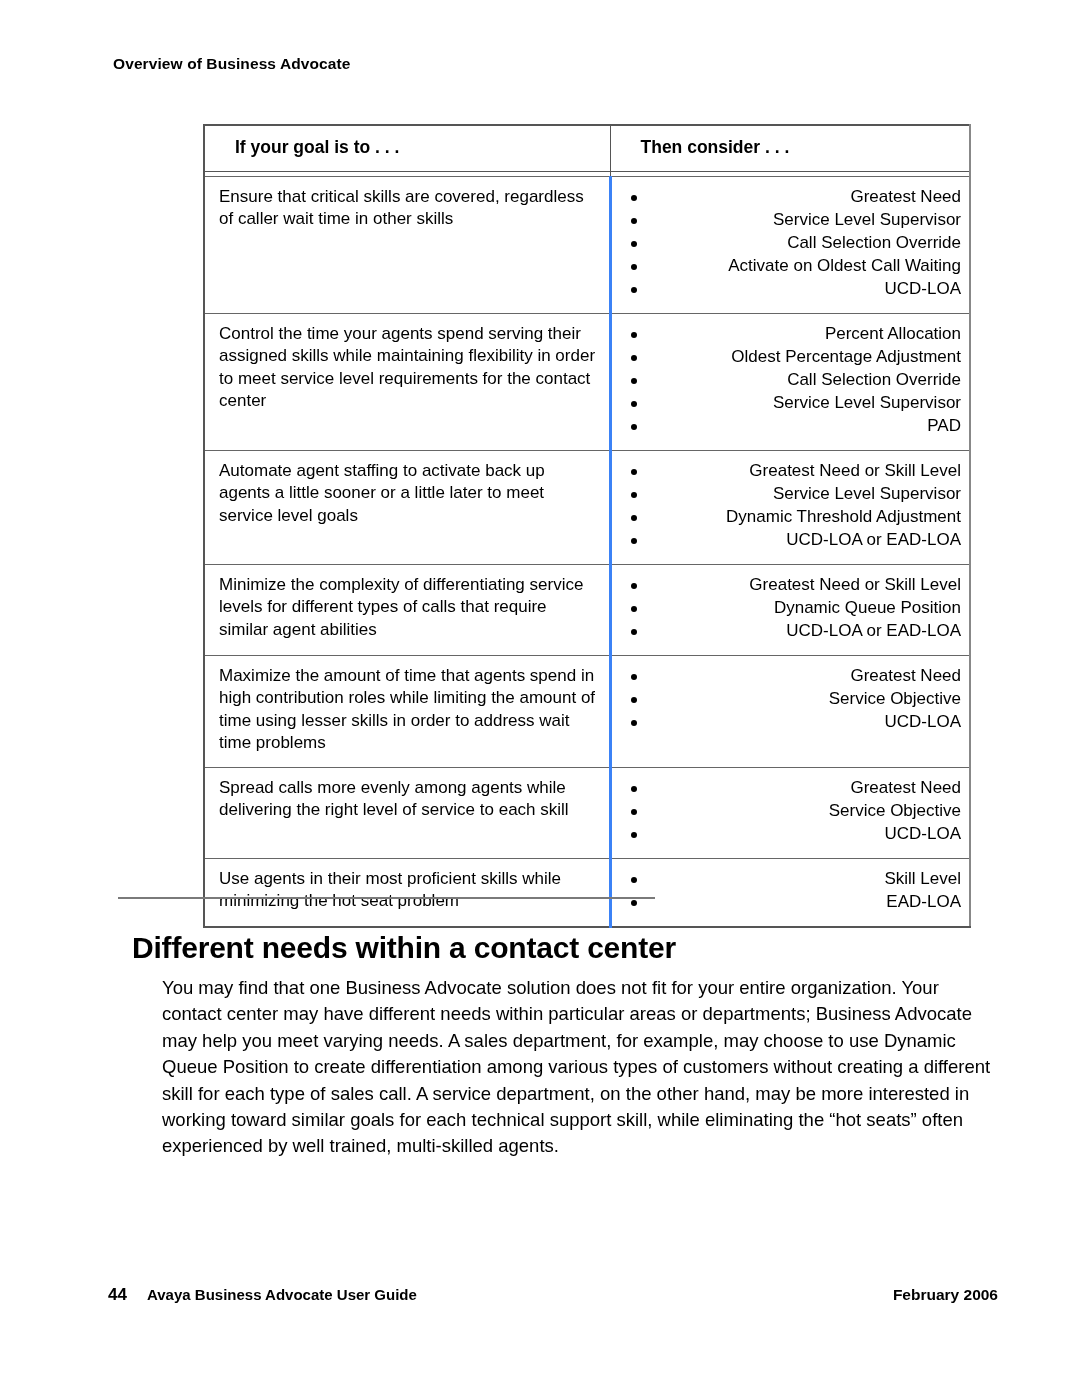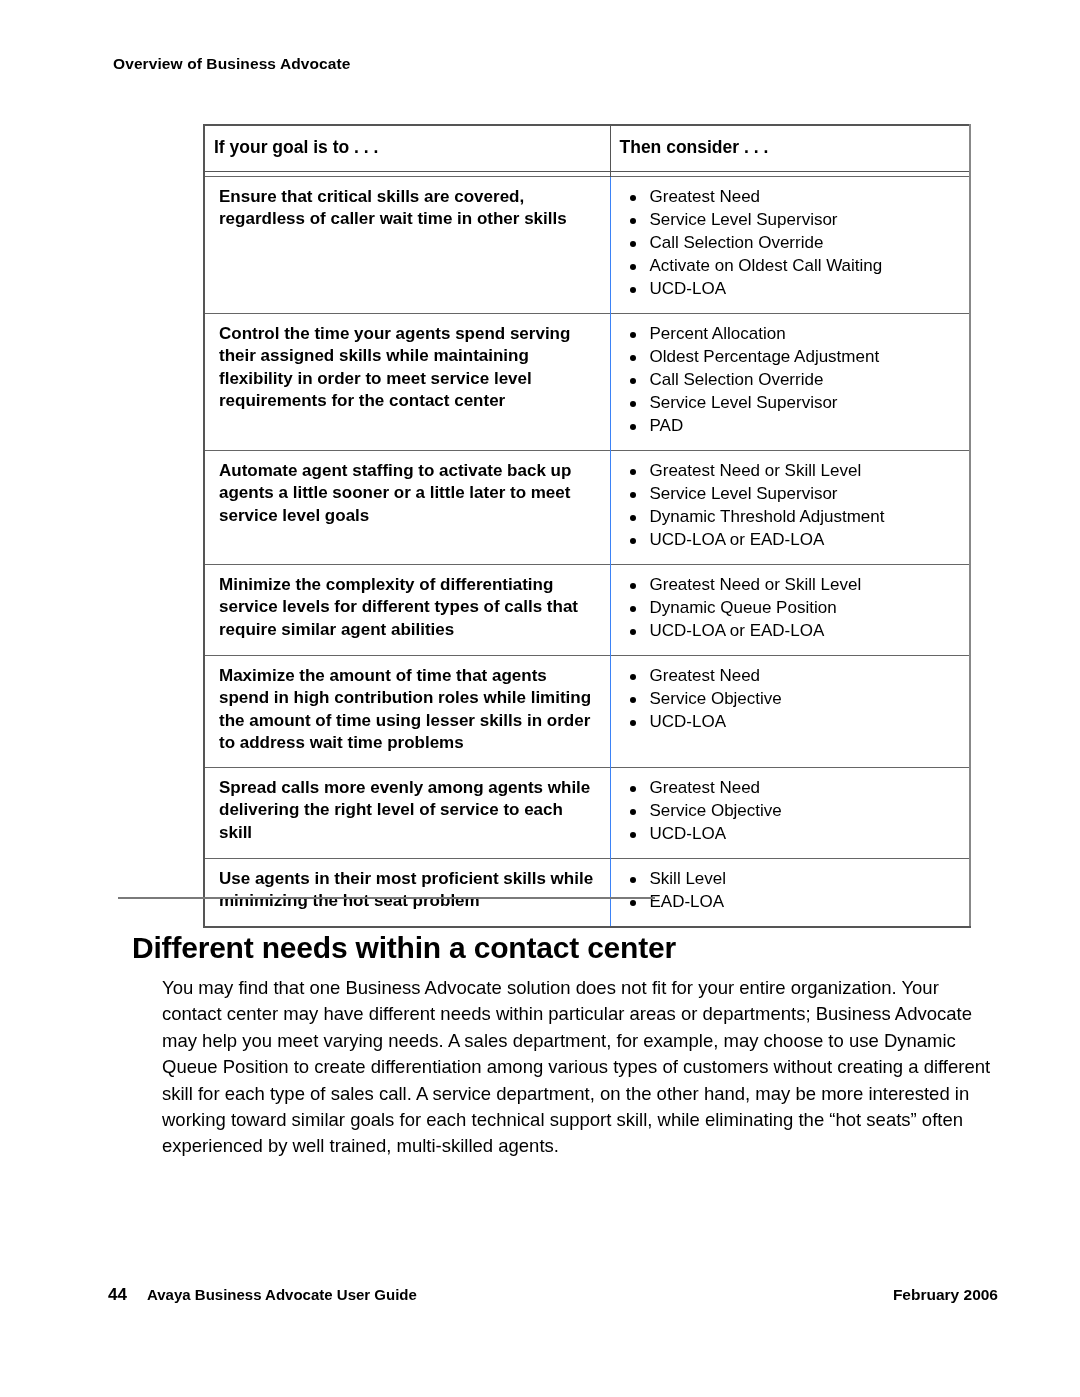--- a/index.html
+++ b/index.html
@@ -51,21 +51,21 @@
     vertical-align: top;
     padding: 0;
   }
 
   
   .goal-table thead th {
     font-size: 17.5px;
     font-weight: bold;
     text-align: left;
     height: 46px;
-    padding: 11px 0 0 9px;
+    padding: 11px 0 0 30px;
     border-top: 2px solid #555;
     border-bottom: 1px solid #555;
     box-sizing: border-box;
   }
   .goal-table thead th.col-a { border-left: 2px solid #555; border-right: 1px solid #555; }
   .goal-table thead th.col-b { border-right: 2px solid #888; }
 
   
   .hdr-rule-row td {
     height: 4px;
@@ -77,38 +77,38 @@
 
   
   .goal-table tbody.body-rows td {
     font-size: 17px;
     line-height: 22.5px;
     border-top: 1px solid #666;
     box-sizing: border-box;
   }
   .goal-table tbody.body-rows td.col-a {
     border-left: 2px solid #555;
-    border-right: 1px solid #3b82f6;
+    border-right: 3px solid #3b82f6;
     padding: 9px 12px 12px 14px;
-    font-weight: bold;
   }
   .goal-table tbody.body-rows td.col-b {
     border-right: 2px solid #888;
     padding: 9px 8px 12px 16px;
   }
   .goal-table tbody.body-rows tr:last-child td {
     border-bottom: 2px solid #555;
   }
 
   .goal-text { margin: 0; }
 
   ul.consider {
     list-style: none;
     margin: 0;
     padding: 0;
+    text-align: right;
   }
   ul.consider li {
     position: relative;
     padding-left: 23px;
     margin: 0 0 0.5px 0;
     line-height: 22.5px;
   }
   ul.consider li .bullet {
     position: absolute;
     left: 3px;

